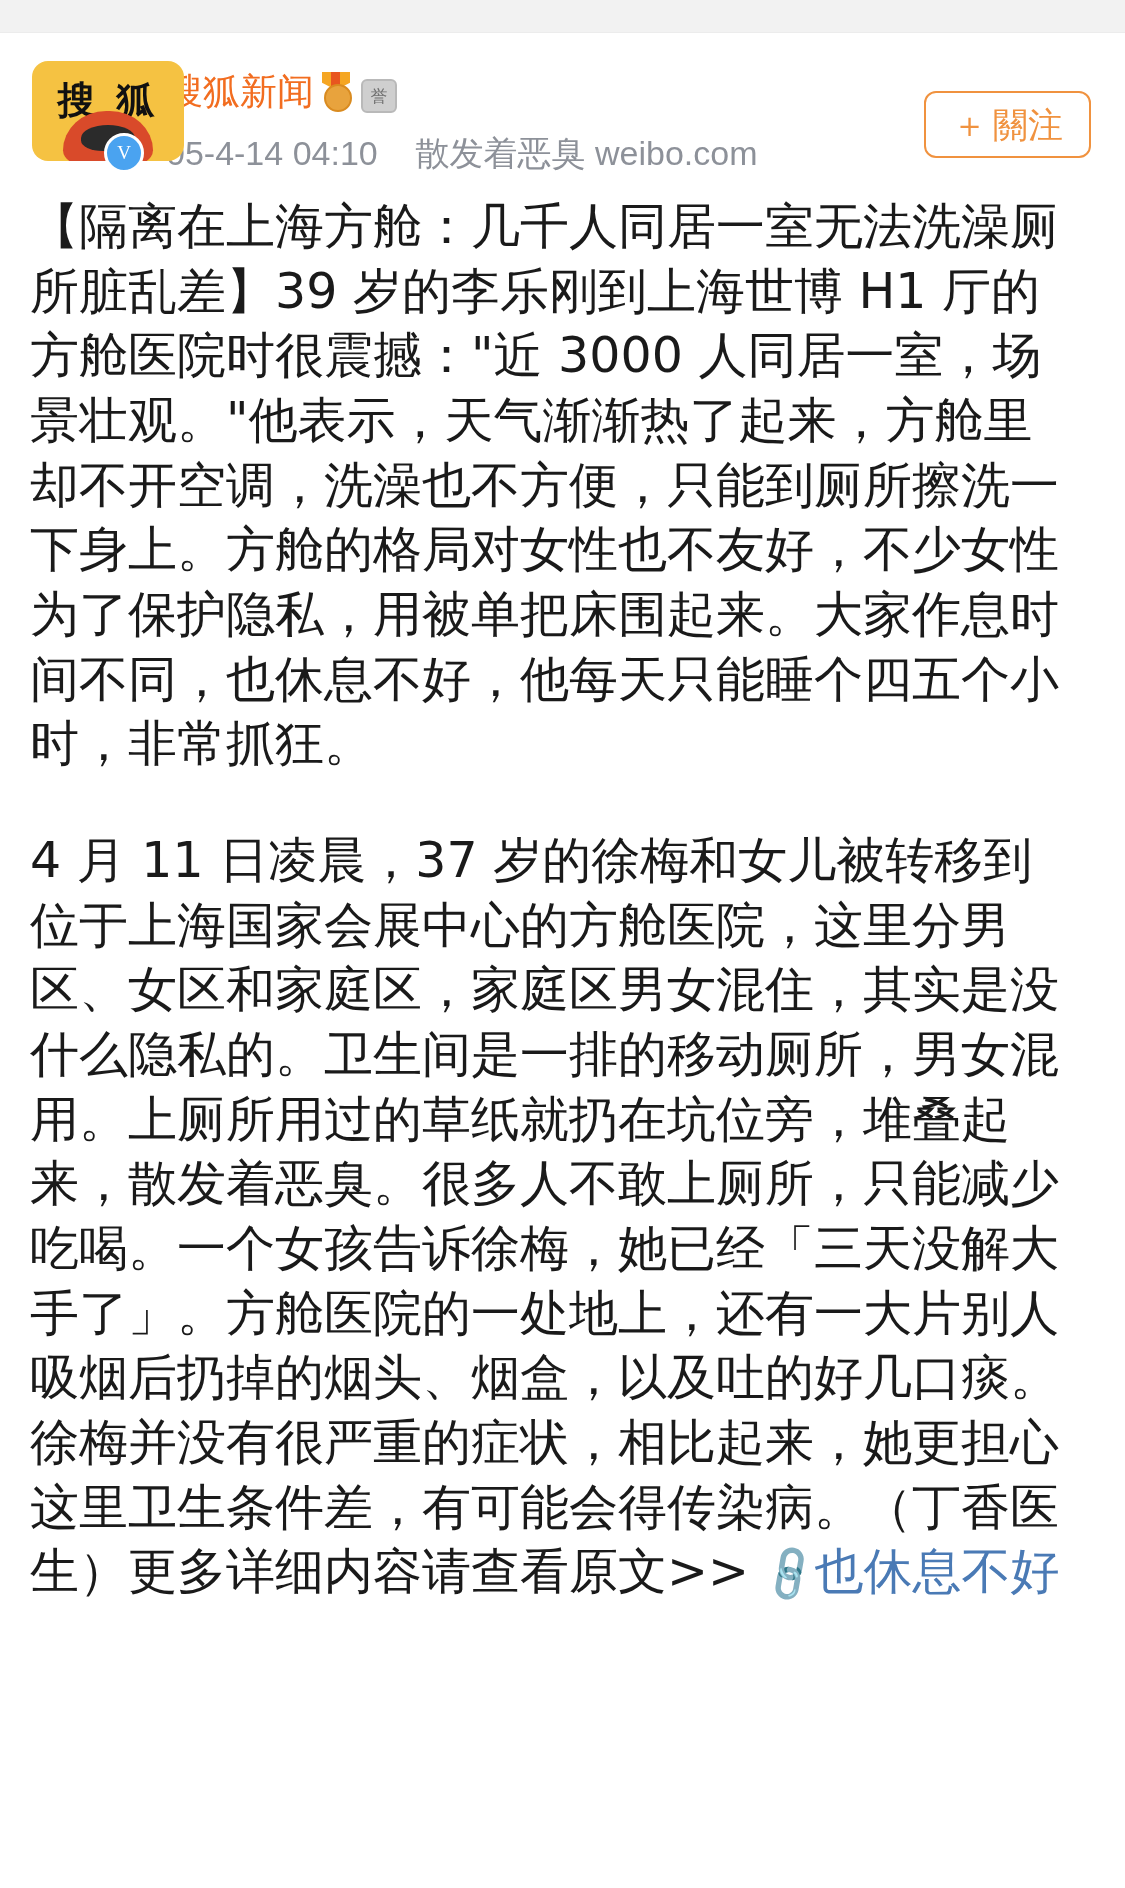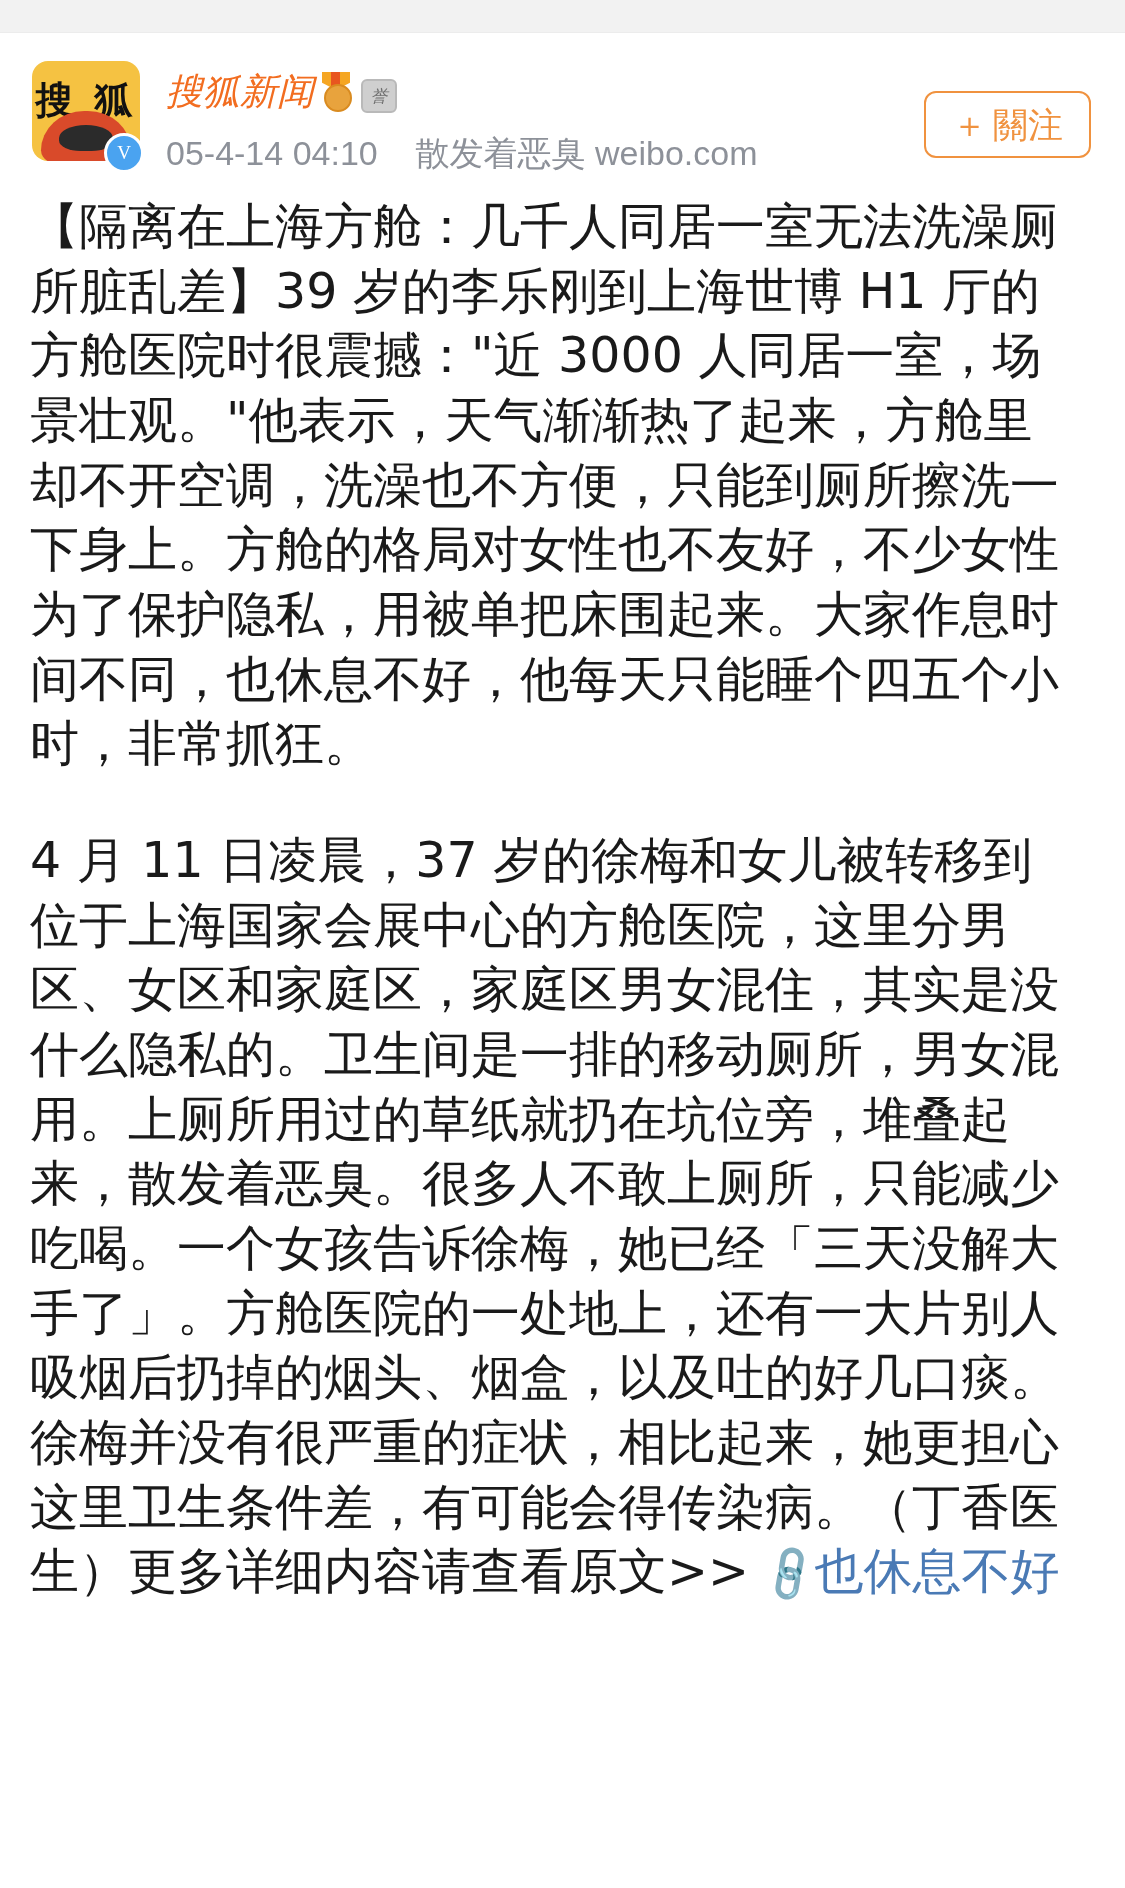--- a/index.html
+++ b/index.html
@@ -39,20 +39,21 @@
     height: 108px;
     flex: 0 0 108px;
   }
   .avatar {
     width: 108px;
     height: 100px;
     border-radius: 16px;
     background: #f5c242;
     overflow: hidden;
     position: relative;
+    padding-left: 44px;
   }
   .avatar .sohu-text {
     position: absolute;
     top: 14px;
     left: 0;
     width: 100%;
     text-align: center;
     font-size: 38px;
     font-weight: bold;
     color: #111;
@@ -97,21 +98,20 @@
   .header-mid {
     flex: 1 1 auto;
     padding-left: 26px;
     padding-top: 6px;
     min-width: 0;
   }
   .name-row {
     display: flex;
     align-items: center;
     gap: 4px;
-    font-style: italic;
   }
   .username {
     font-size: 37px;
     color: #f26d20;
     font-weight: 500;
     white-space: nowrap;
   }
   .badge-medal {
     width: 36px;
     height: 40px;

